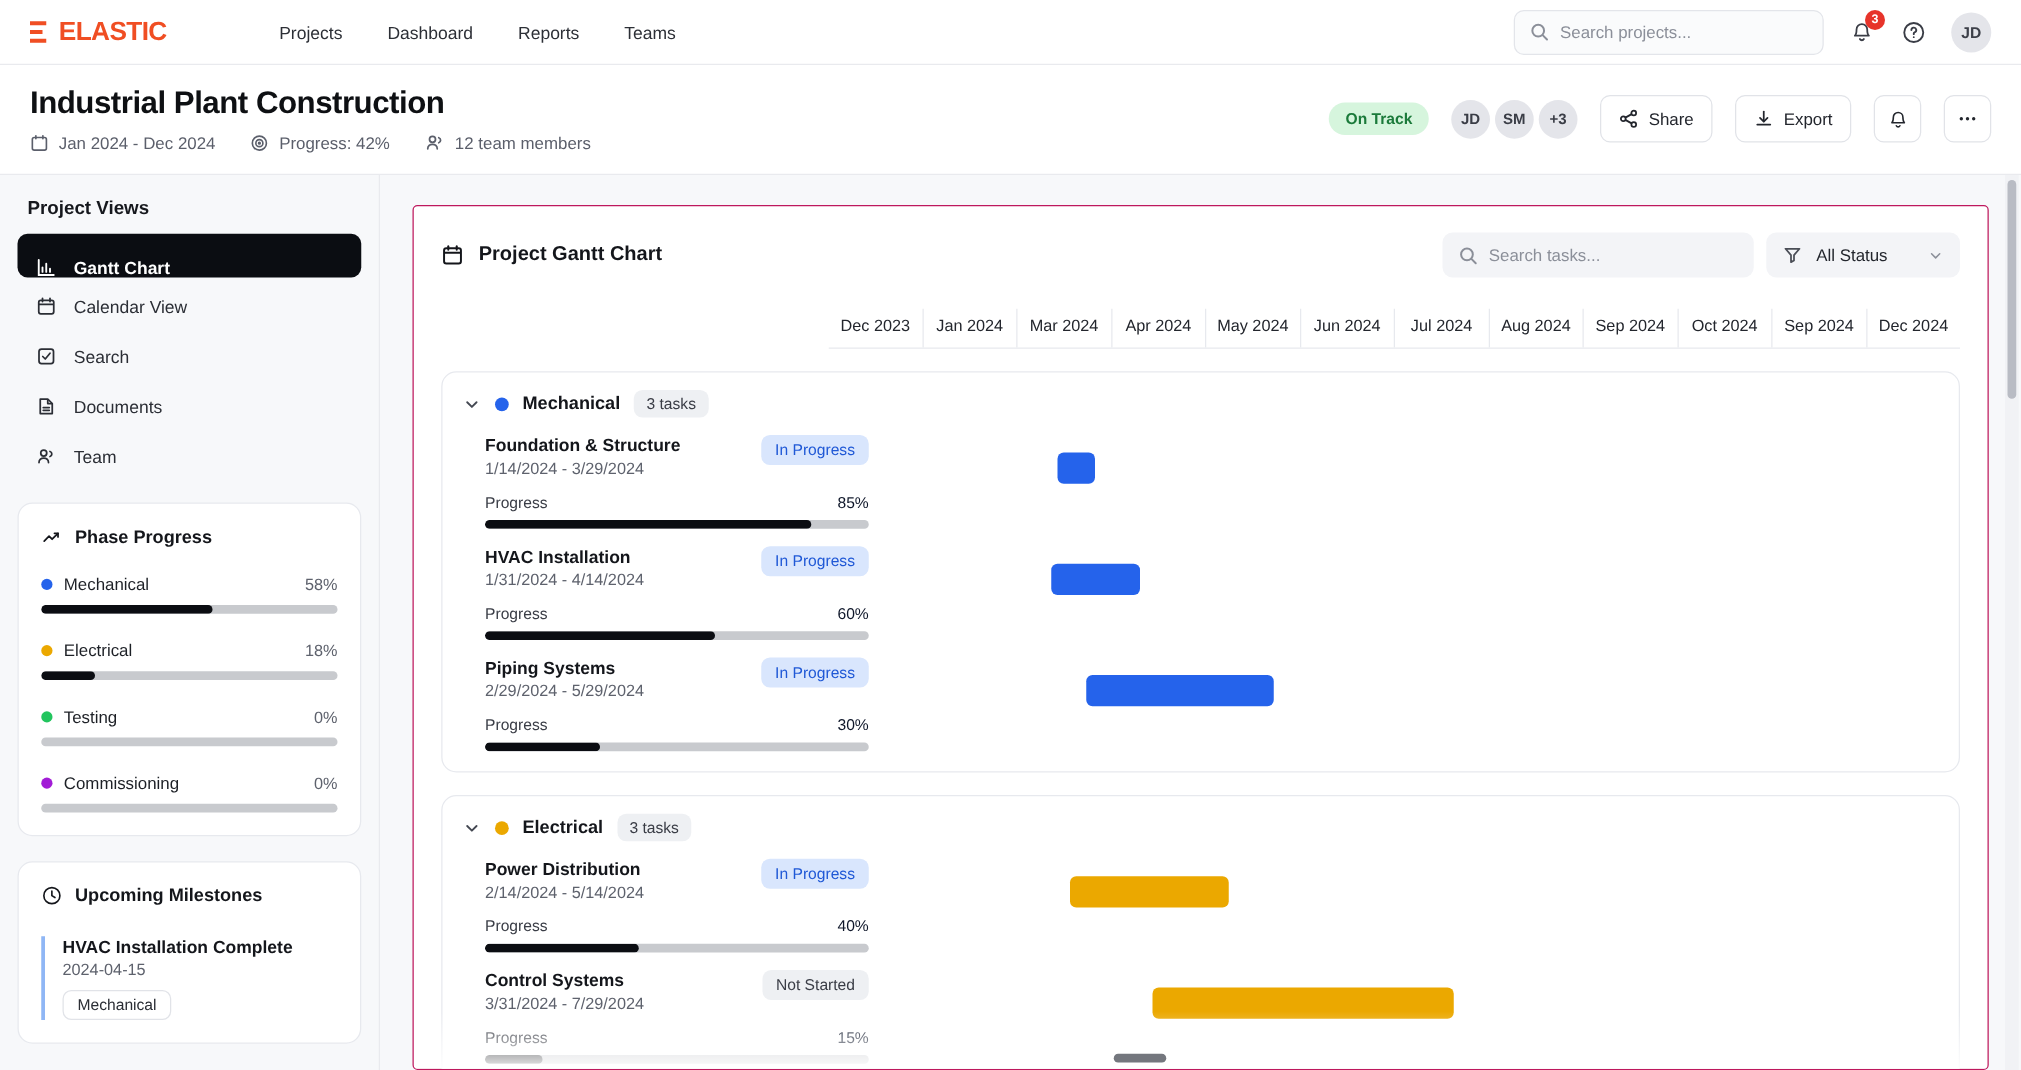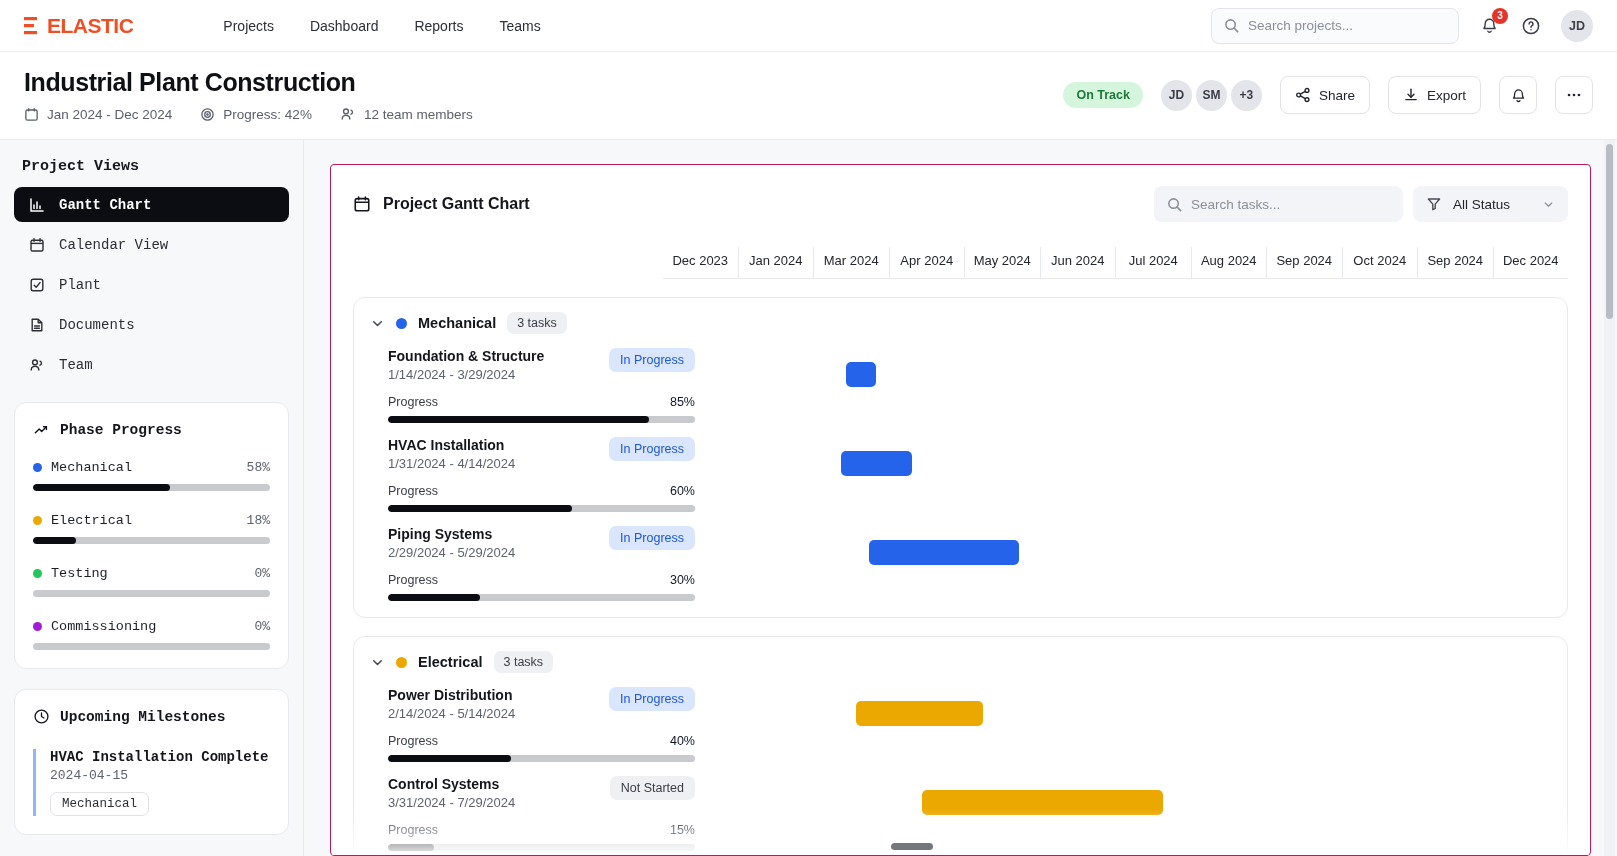--- a/index.html
+++ b/index.html
@@ -73,28 +73,28 @@
     font-size: 13.5px; color: #23262d; cursor: pointer;
   }
   .btn.sq { width: 38px; padding: 0; justify-content: center; }
 
   
   .body { flex: 1; display: flex; min-height: 0; position: relative; }
 
   
   .sidebar {
     width: 304px; min-width: 304px; background: #f7f8fa;
-    border-right: 1px solid #e9eaee; padding: 16px 14px 0 14px; overflow: hidden; font-family: Liberation Mono, monospace;
+    border-right: 1px solid #e9eaee; padding: 16px 14px 0 14px; overflow: hidden;
   }
   .sb-title { font-size: 15px; font-weight: 600; color: #16181d; padding: 2px 8px 12px 8px; }
   .sb-item {
     display: flex; align-items: center; gap: 14px; height: 35px; border-radius: 8px;
     padding: 0 14px; font-size: 14px; color: #2b2e35; cursor: pointer; margin-bottom: 5px;
   }
-  .sb-item.active { background: #0b0d12; color: #ffffff; font-weight: 600; }
+  .sb-item.active { background: #0b0d12; color: #ffffff; font-weight: 600; align-items: flex-end; }
   .sb-item .ic { width: 17px; height: 17px; display: flex; align-items: center; justify-content: center; }
 
   .card {
     background: #fff; border: 1px solid #e7e9ee; border-radius: 12px;
     padding: 18px 18px 18px 18px; margin-top: 20px;
   }
   .card-h { display: flex; align-items: center; gap: 10px; font-size: 14.5px; font-weight: 600; color: #14161b; }
   .ph-row { margin-top: 22px; }
   .ph-row:first-of-type { margin-top: 26px; }
   .ph-top { display: flex; align-items: center; font-size: 13.5px; color: #1d2026; }
@@ -338,21 +338,21 @@
         <span>Calendar View</span>
       </div>
 
       <div class="sb-item">
         <span class="ic">
           <svg width="16" height="16" viewBox="0 0 16 16" fill="none" stroke="currentColor" stroke-width="1.4">
             <rect x="2.2" y="2.2" width="11.6" height="11.6" rx="2"></rect>
             <path d="M5.2 8.2 7.2 10.2 11 5.6" stroke-linecap="round" stroke-linejoin="round"></path>
           </svg>
         </span>
-        <span>Plant</span>
+        <span>Search</span>
       </div>
 
       <div class="sb-item">
         <span class="ic">
           <svg width="16" height="16" viewBox="0 0 16 16" fill="none" stroke="currentColor" stroke-width="1.4">
             <path d="M3.2 2.2h6l3.6 3.6v8H3.2z" stroke-linejoin="round"></path>
             <path d="M9.2 2.2v3.6h3.6" stroke-linejoin="round"></path>
             <line x1="5.6" y1="9" x2="10.4" y2="9" stroke-linecap="round"></line>
             <line x1="5.6" y1="11.2" x2="10.4" y2="11.2" stroke-linecap="round"></line>
           </svg>

